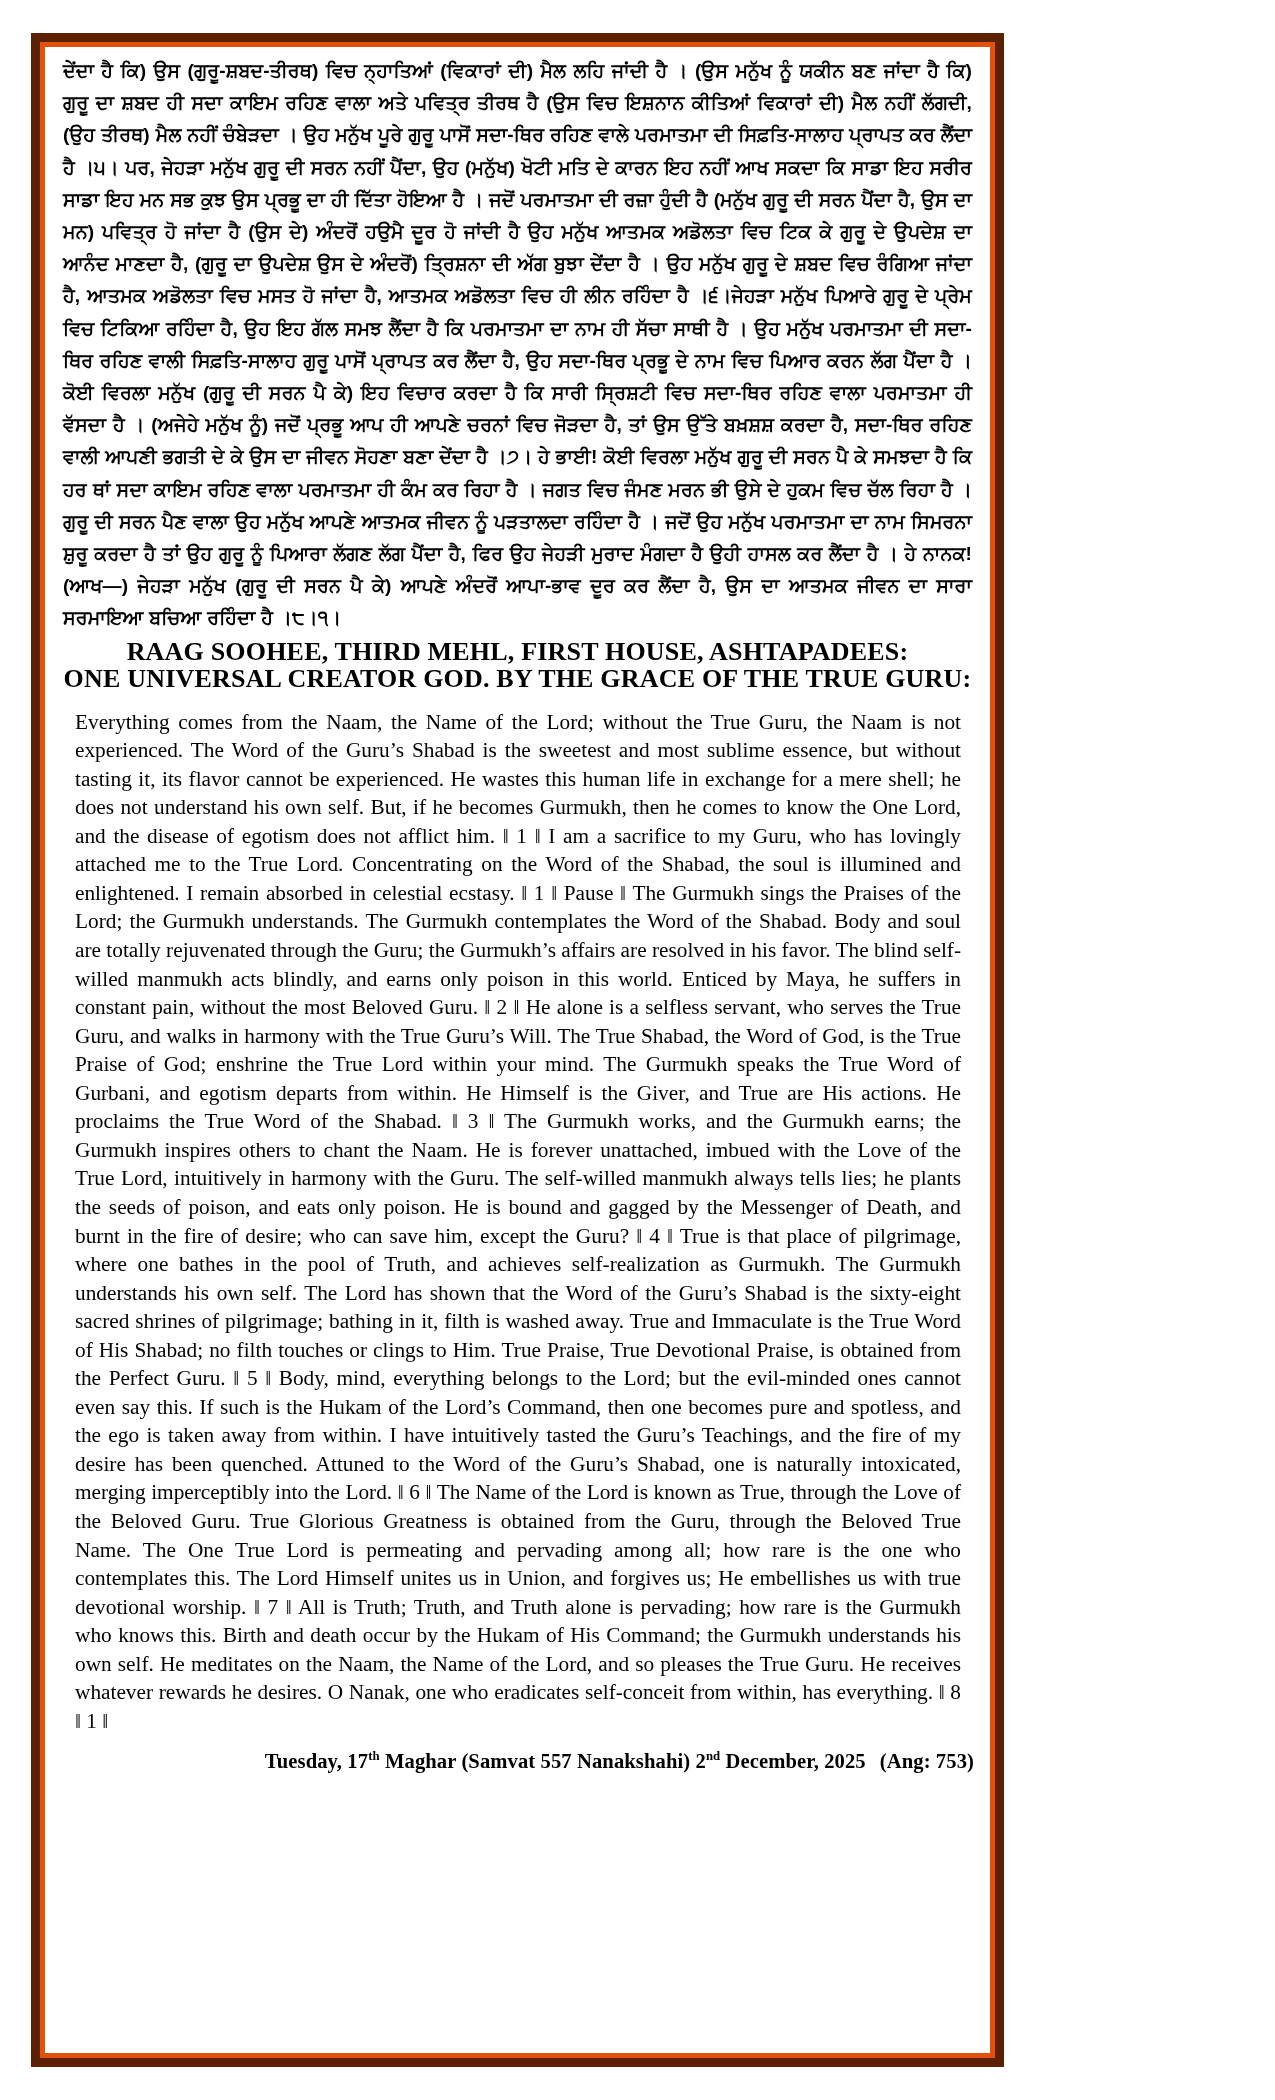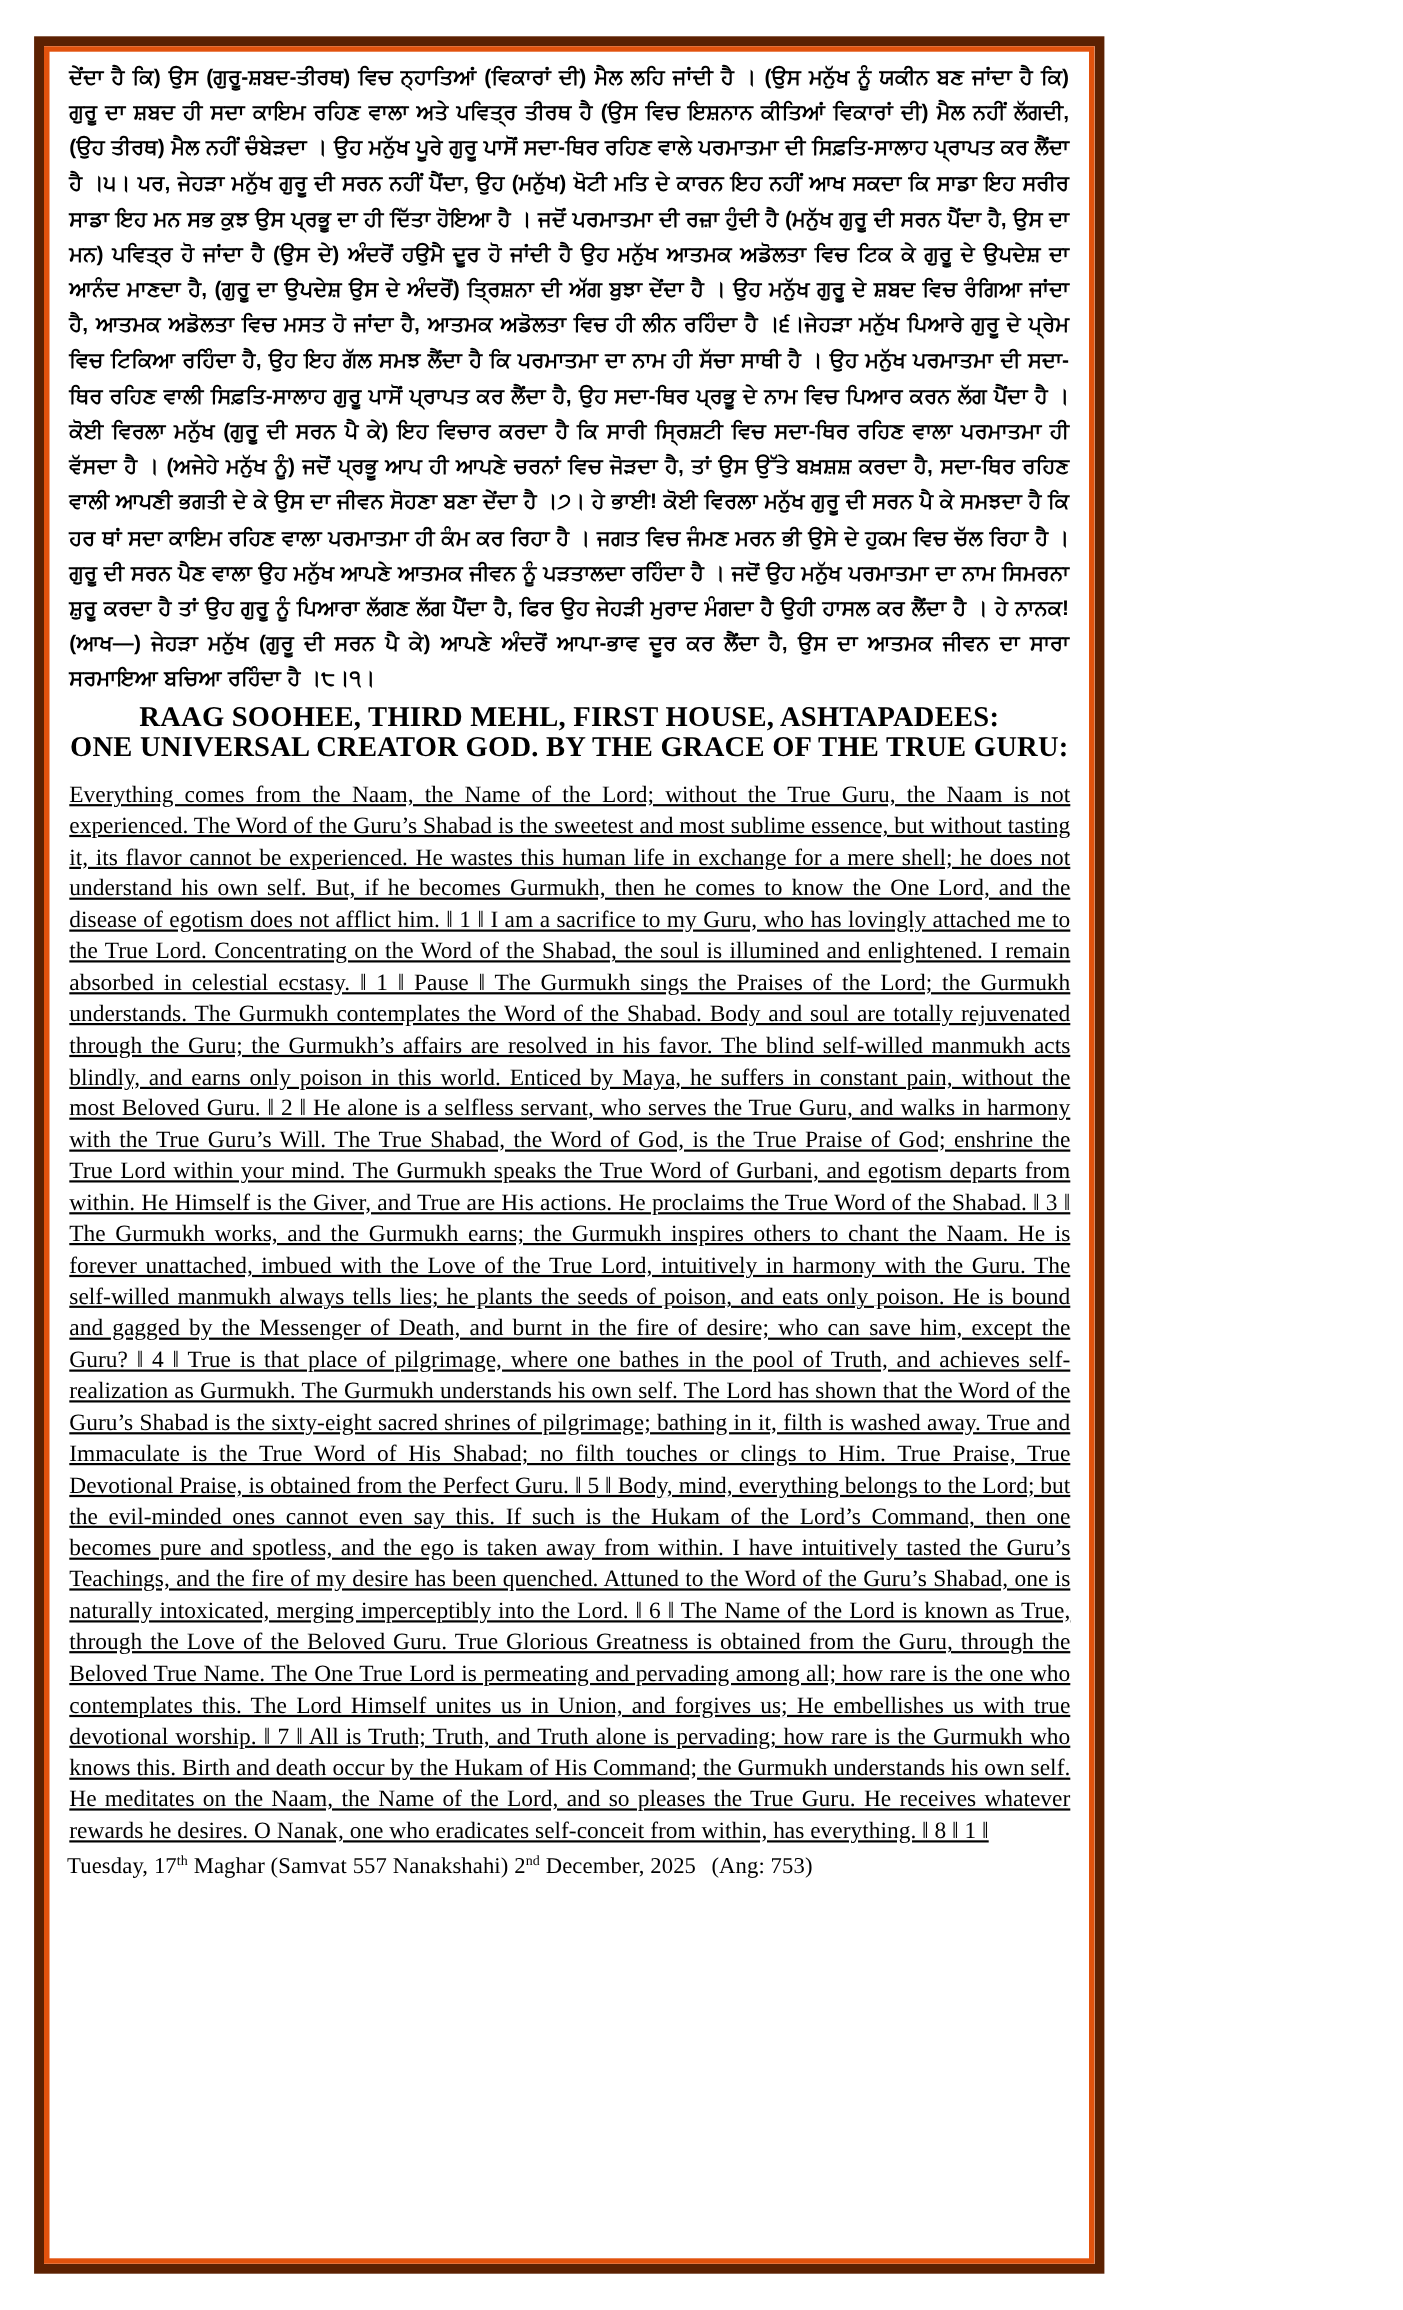--- a/index.html
+++ b/index.html
@@ -88,35 +88,34 @@
   }
 
   
   .english-body{
     font-family:"Liberation Serif", serif;
     font-size:21.3px;
     line-height:28.55px;
     color:#000000;
     text-align:justify;
     text-justify:inter-word;
-    margin:0;
+    margin:12px;
     padding:0 1px 0 2px;
     hyphens:none;
     word-spacing:0px;
-    text-decoration:underline;
   }
 
   
   .footer-date{
     font-family:"Liberation Serif", serif;
-    font-weight:normal;
+    font-weight:bold;
     font-size:20.6px;
     line-height:28px;
     color:#000000;
-    text-align:left;
+    text-align:right;
     margin:5px 0 0 0;
     letter-spacing:0.1px;
   }
   .footer-date sup{
     font-size:0.62em;
     vertical-align:super;
     line-height:0;
   }
   .footer-gap{
     display:inline-block;

